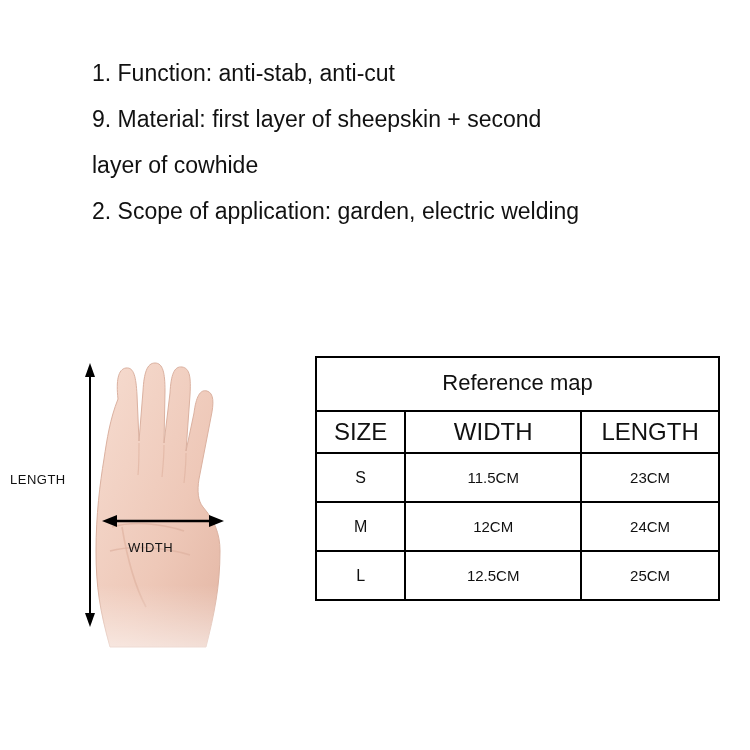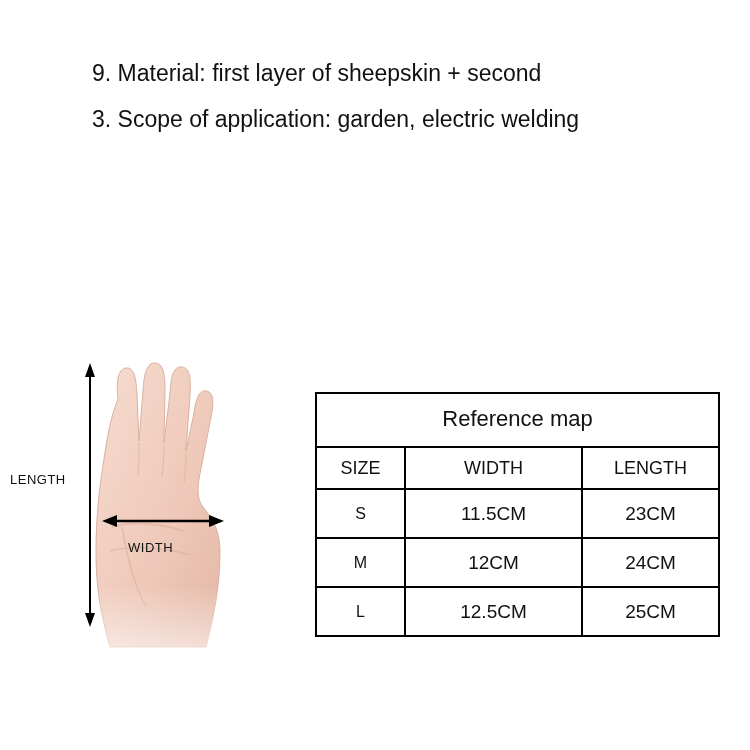--- a/index.html
+++ b/index.html
@@ -57,60 +57,62 @@
     top: 540px;
     font-size: 13px;
     letter-spacing: 0.5px;
     color: #111;
   }
 
   
   .table-wrap {
     position: absolute;
     left: 315px;
-    top: 392px;
+    top: 356px;
     width: 405px;
   }
   table.ref {
     border-collapse: collapse;
     width: 405px;
     background: #fff;
   }
   table.ref td {
     border: 2px solid #000;
     text-align: center;
     color: #111;
   }
   td.title-cell {
     font-size: 22px;
     height: 46px;
     padding: 2px 0 4px 0;
   }
   td.head-cell {
-    font-size: 18px;
+    font-size: 24px;
     height: 38px;
   }
   td.size-cell {
     font-size: 16px;
     height: 45px;
     width: 88px;
   }
   td.val-cell {
-    font-size: 19px;
+    font-size: 15px;
     height: 45px;
   }
   .col-width { width: 180px; }
   .col-length { width: 137px; }
 </style>
 </head>
 <body>
 
 <div class="features">
+  <div class="feature-line">1. Function: anti-stab, anti-cut</div>
   <div class="feature-line">9. Material: first layer of sheepskin + second</div>
-  <div class="feature-line">3. Scope of application: garden, electric welding</div>
+  <div class="feature-line">layer of cowhide</div>
+  <div class="feature-line">2. Scope of application: garden, electric welding</div>
 </div>
 
 <div class="hand-area">
   <svg class="hand-svg" width="310" height="320" viewBox="0 0 310 320">
     <defs>
       <linearGradient id="skinGrad" x1="0" y1="0" x2="1" y2="1">
         <stop offset="0%" stop-color="#f6dcd0"></stop>
         <stop offset="60%" stop-color="#eec8b8"></stop>
         <stop offset="100%" stop-color="#e3b6a4"></stop>
       </linearGradient>

